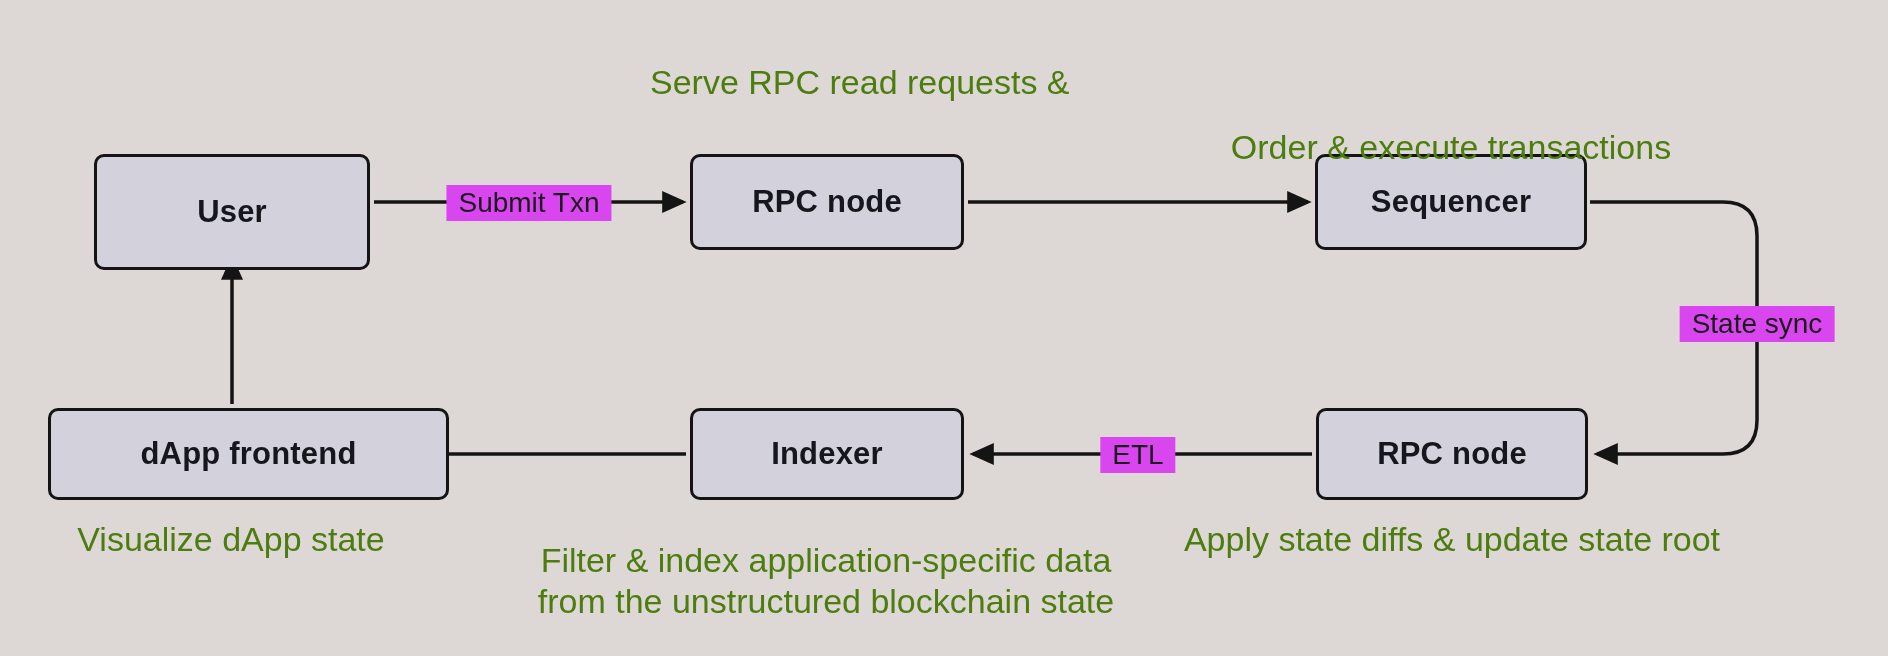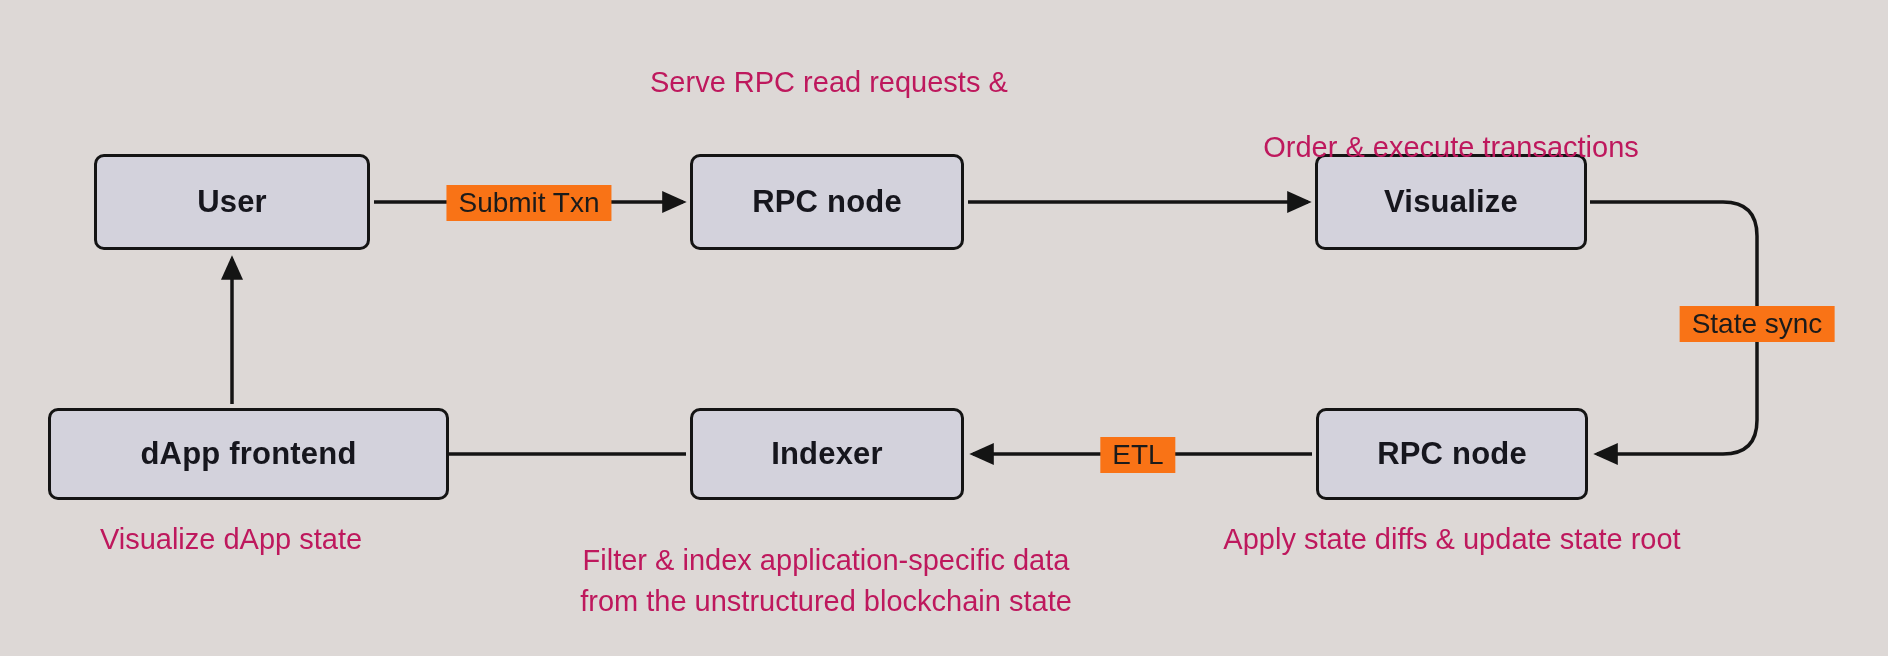--- a/index.html
+++ b/index.html
@@ -35,30 +35,30 @@
     align-items: center;
     justify-content: center;
     font-weight: 700;
     font-size: 31px;
     color: #16161d;
     letter-spacing: 0.2px;
   }
   .edge-label {
     position: absolute;
     transform: translate(-50%, -50%);
-    background: #f97316;
+    background: #d946ef;
     color: #1b1b1b;
     font-size: 28px;
     padding: 2px 12px;
     white-space: nowrap;
   }
   .annotation {
     position: absolute;
-    color: #be185d;
-    font-size: 29px;
+    color: #4d7c0f;
+    font-size: 34px;
     line-height: 41px;
     white-space: nowrap;
   }
   .annotation.centered {
     transform: translateX(-50%);
     text-align: center;
   }
 </style>
 </head>
 <body>
@@ -78,30 +78,30 @@
 
     <path class="edge" d="M 1590 202 L 1723 202 Q 1757 202 1757 236 L 1757 420 Q 1757 454 1723 454 L 1597 454" marker-end="url(#arrowhead)"></path>
 
     <path class="edge" d="M 1312 454 L 973 454" marker-end="url(#arrowhead)"></path>
 
     <path class="edge" d="M 686 454 L 424 454" marker-end="url(#arrowhead)"></path>
 
     <path class="edge" d="M 232 404 L 232 259" marker-end="url(#arrowhead)"></path>
   </svg>
 
-  <div class="node" style="left:94px; top:154px; width:276px; height:96px;">
+  <div class="node" style="left:94px; top:154px; width:276px; height:116px;">
     <span>User</span>
   </div>
 
   <div class="node" style="left:690px; top:154px; width:274px; height:96px;">
     <span>RPC node</span>
   </div>
 
   <div class="node" style="left:1315px; top:154px; width:272px; height:96px;">
-    <span>Visualize</span>
+    <span>Sequencer</span>
   </div>
 
   <div class="node" style="left:1316px; top:408px; width:272px; height:92px;">
     <span>RPC node</span>
   </div>
 
   <div class="node" style="left:690px; top:408px; width:274px; height:92px;">
     <span>Indexer</span>
   </div>
 

